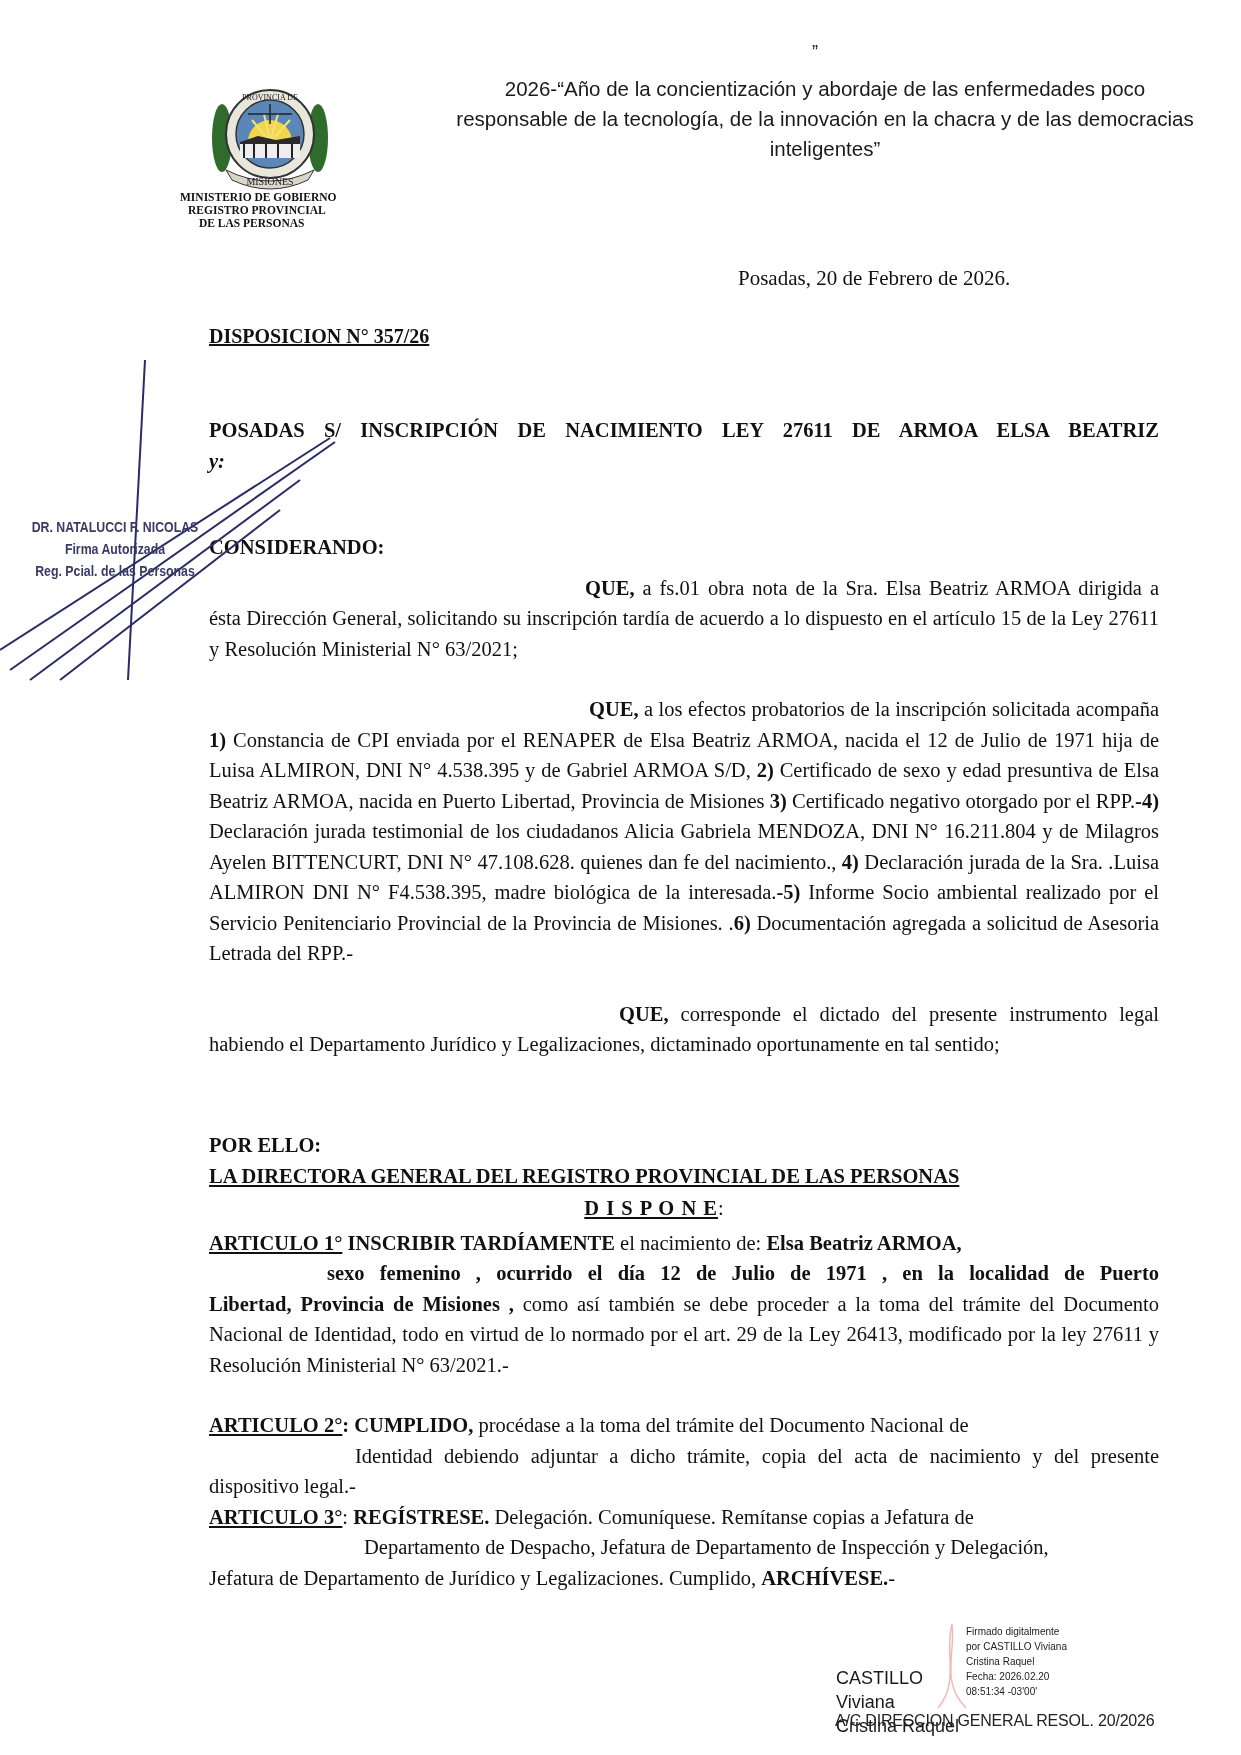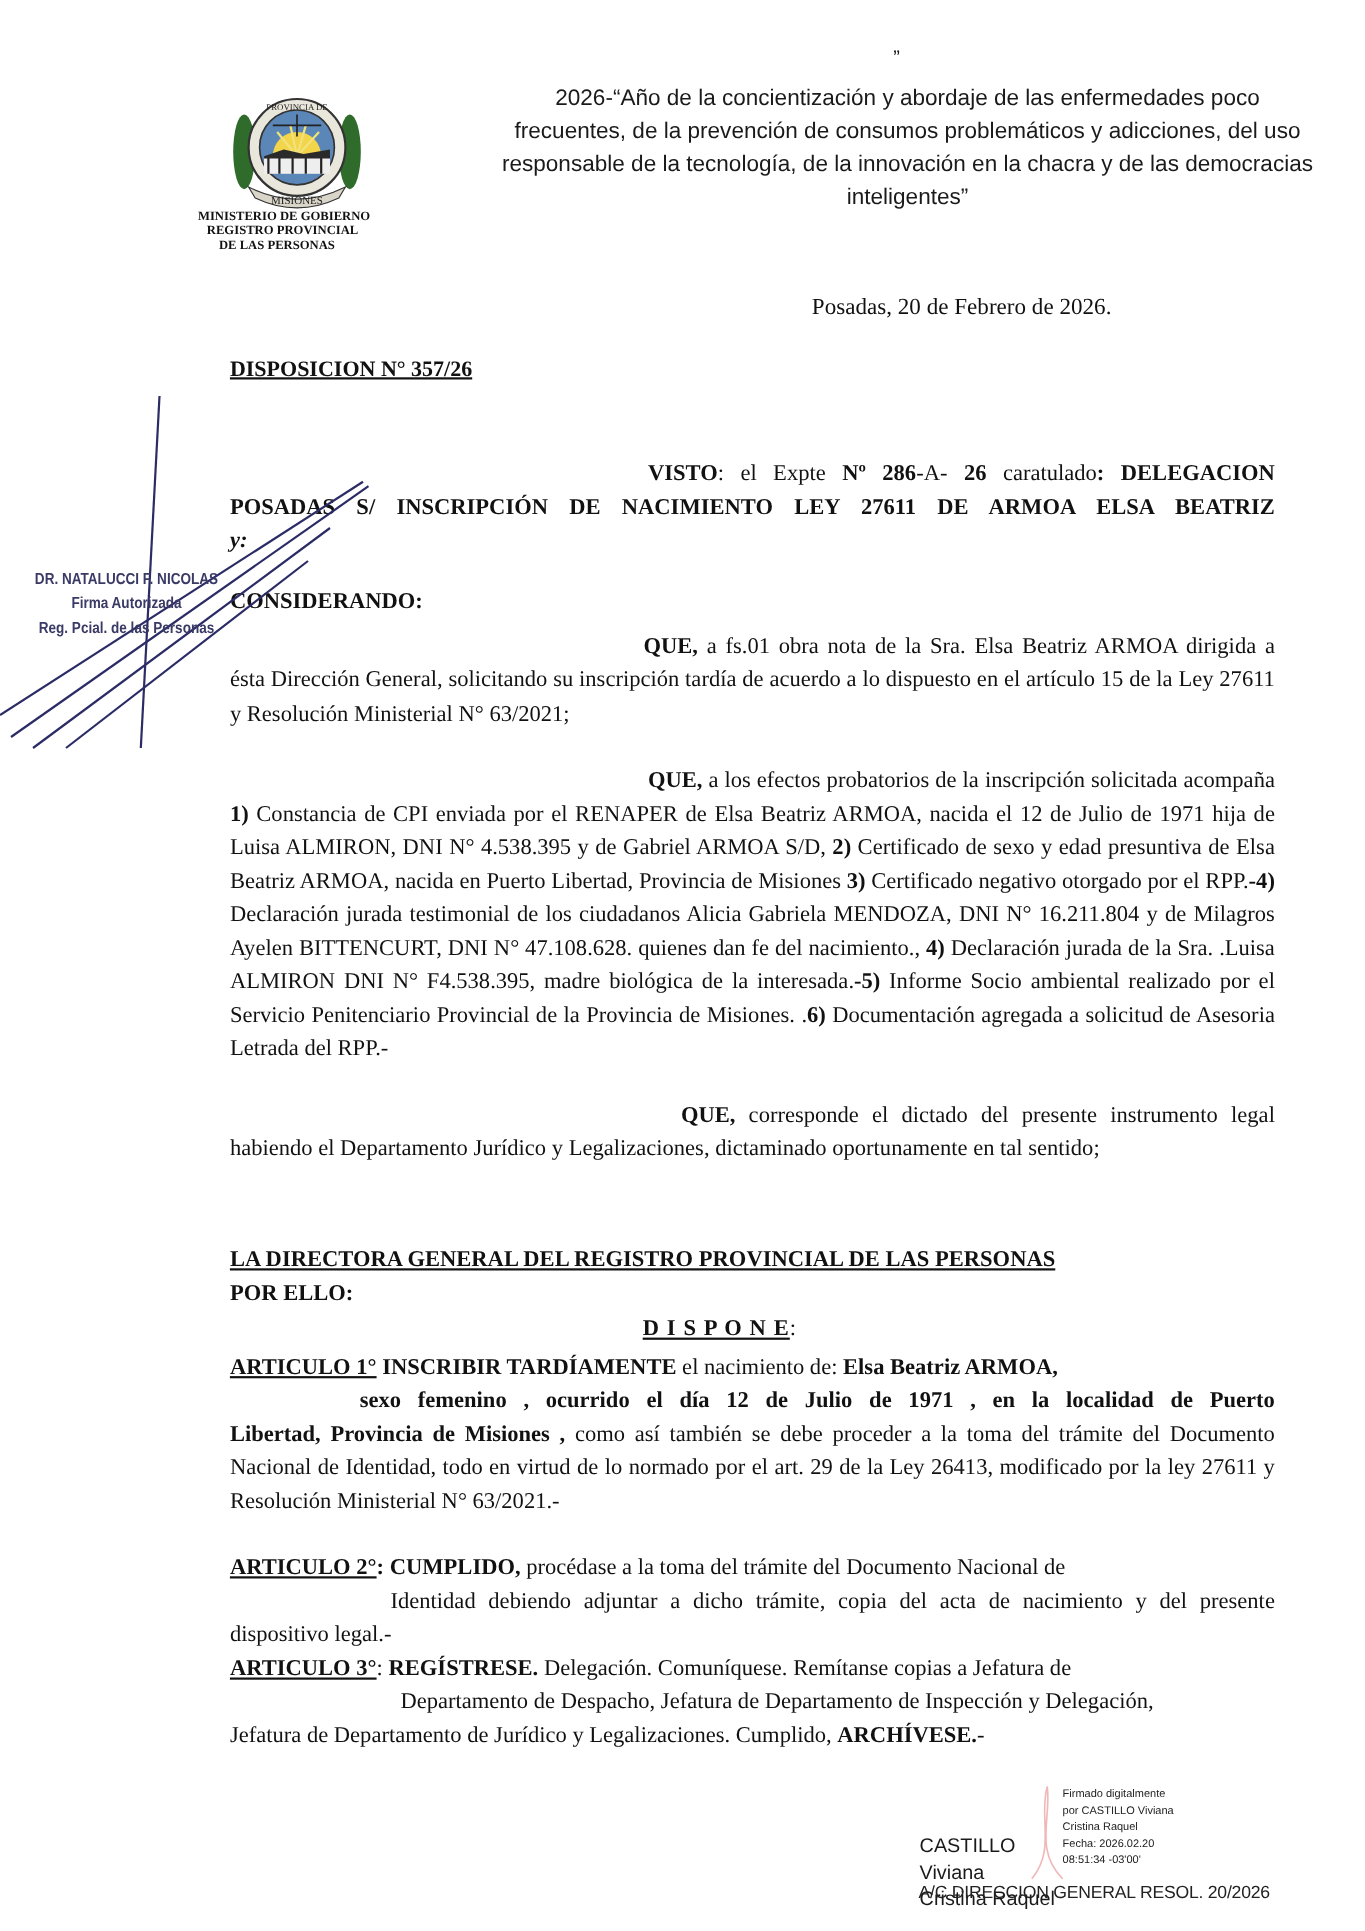--- a/index.html
+++ b/index.html
@@ -86,33 +86,29 @@
 <div class="abs ministry serif">
   <div class="l1">MINISTERIO DE GOBIERNO</div>
   <div class="l2">REGISTRO PROVINCIAL</div>
   <div class="l3">DE LAS PERSONAS</div>
 </div>
 
 <div class="abs quote-mark sans">”</div>
 
 <div class="abs motto sans">
   <div>2026-“Año de la concientización y abordaje de las enfermedades poco</div>
-  <div>frecuentes, de la prevención de consumos problemáticos y adicciones, del uso</div>
   <div>responsable de la tecnología, de la innovación en la chacra y de las democracias</div>
   <div>inteligentes”</div>
 </div>
 
 <div class="abs date serif">Posadas, 20 de Febrero de 2026.</div>
 
 <div class="abs title serif">DISPOSICION N°  357/26</div>
 
 <div class="abs content serif" style="top:415px;">
-  <div style="padding-left:380px;" class="justify-line">
-    <span class="b">VISTO</span><span>: el Expte </span><span class="b">Nº 286</span><span>-A- </span><span class="b">26</span><span> caratulado</span><span class="b">: DELEGACION</span>
-  </div>
   <div class="b justify-line">POSADAS  S/ INSCRIPCIÓN DE NACIMIENTO LEY 27611  DE ARMOA ELSA BEATRIZ</div>
   <div class="b" style="font-style:italic;">y:</div>
 </div>
 
 <div class="abs content serif" style="top:532px;">
   <div class="b">CONSIDERANDO:</div>
   <div style="height:10px;"></div>
   <p class="p">
     <span class="indent-big" style="width:376px;"></span><span class="b">QUE,</span><span> a fs.01 obra nota de la Sra. Elsa Beatriz ARMOA</span>
     <span>dirigida a ésta Dirección General, solicitando su  inscripción tardía  de acuerdo a lo dispuesto en el artículo 15 de la Ley  27611 y Resolución Ministerial N° 63/2021;</span>
@@ -123,22 +119,22 @@
     <span>acompaña </span><span class="b">1)</span><span> Constancia de CPI enviada por el RENAPER de Elsa Beatriz ARMOA, nacida el 12 de Julio de 1971 hija de Luisa ALMIRON, DNI N° 4.538.395 y de Gabriel ARMOA S/D, </span><span class="b">2)</span><span> Certificado de sexo y edad presuntiva de Elsa Beatriz ARMOA, nacida en Puerto Libertad, Provincia de Misiones </span><span class="b">3)</span><span> Certificado negativo otorgado por el RPP.</span><span class="b">-4)</span><span> Declaración jurada testimonial de los ciudadanos Alicia Gabriela MENDOZA, DNI N° 16.211.804 y de Milagros Ayelen BITTENCURT, DNI N° 47.108.628. quienes dan fe del nacimiento., </span><span class="b">4)</span><span> Declaración  jurada  de la Sra. .Luisa ALMIRON DNI N° F4.538.395, madre biológica de la interesada.</span><span class="b">-5)</span><span> Informe Socio ambiental realizado por el Servicio Penitenciario Provincial de la Provincia de Misiones. .</span><span class="b">6)</span><span> Documentación agregada a solicitud de Asesoria Letrada del RPP.-</span>
   </p>
   <div style="height:30px;"></div>
   <p class="p">
     <span class="indent-big" style="width:410px;"></span><span class="b">QUE,</span><span> corresponde el dictado del presente instrumento</span>
     <span>legal habiendo el Departamento Jurídico y Legalizaciones, dictaminado oportunamente en tal sentido;</span>
   </p>
 </div>
 
 <div class="abs content serif" style="top:1130px;">
+  <div class="b">POR ELLO:</div>
   <div class="b u">LA  DIRECTORA GENERAL DEL REGISTRO PROVINCIAL DE LAS PERSONAS</div>
-  <div class="b">POR ELLO:</div>
   <div style="text-align:center; padding-right:60px; margin-top:2px;">
     <span class="b u" style="letter-spacing:1px;">D I S P O N E</span><span>:</span>
   </div>
 
   <div style="margin-top:4px;">
     <div>
       <span class="b u">ARTICULO 1°</span><span class="b">  INSCRIBIR  TARDÍAMENTE</span><span>  el  nacimiento  de: </span><span class="b">Elsa Beatriz ARMOA,</span>
     </div>
     <div class="b justify-line" style="padding-left:118px;">sexo femenino ,  ocurrido el día 12 de Julio de 1971 ,  en  la  localidad  de  Puerto</div>
     <p class="p"><span class="b">Libertad, Provincia de Misiones ,</span><span>  como así también se debe proceder a la toma del trámite del Documento Nacional de Identidad, todo en virtud de lo normado por el art. 29 de la Ley 26413, modificado por la ley 27611 y Resolución Ministerial N° 63/2021.-</span></p>

